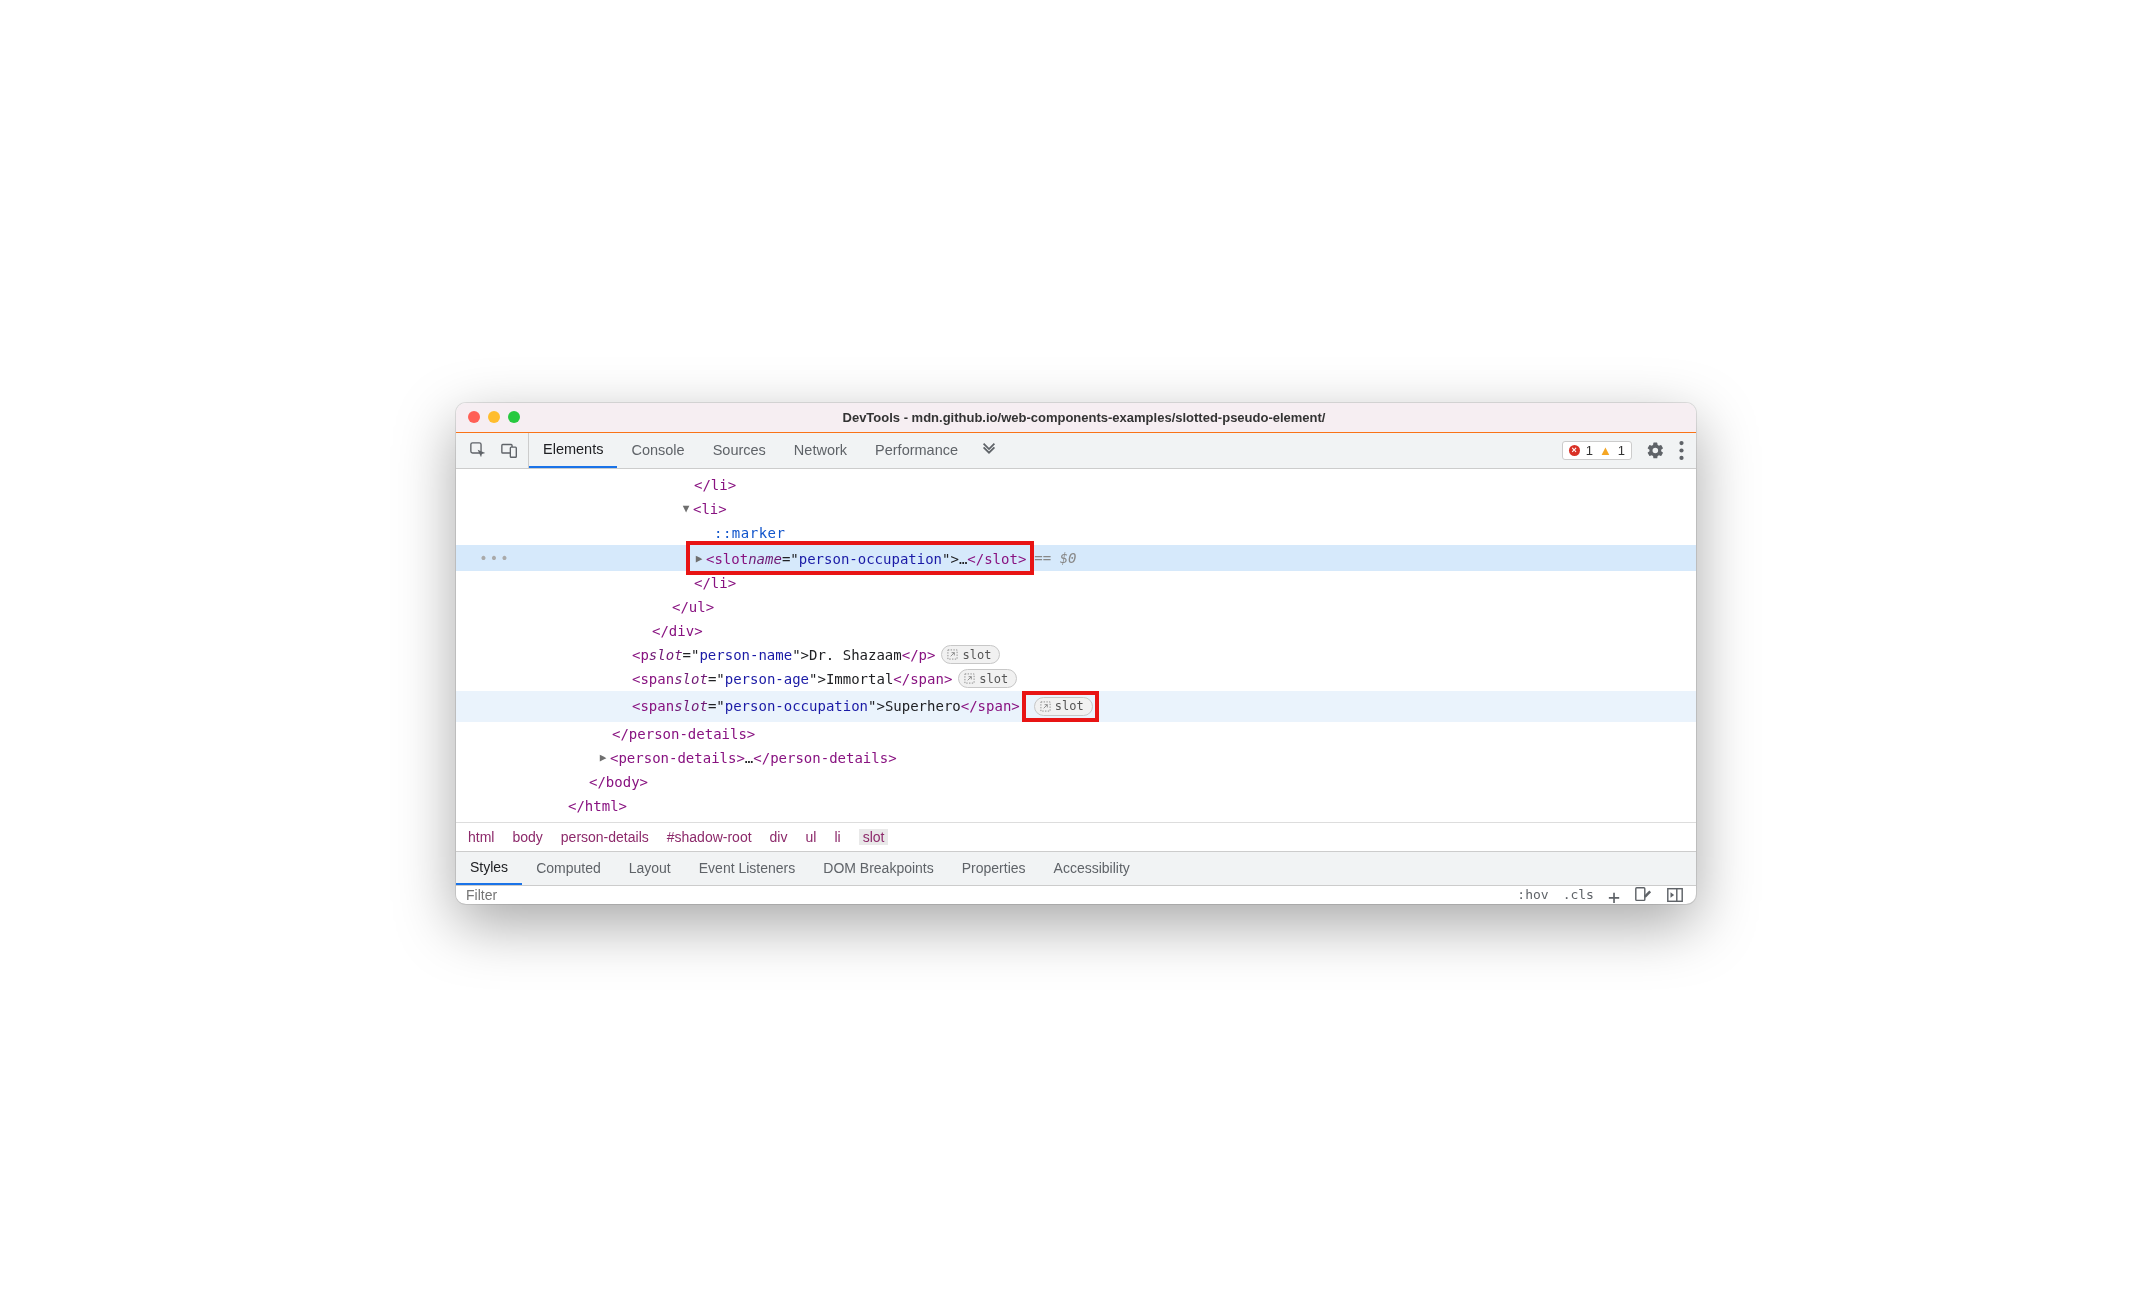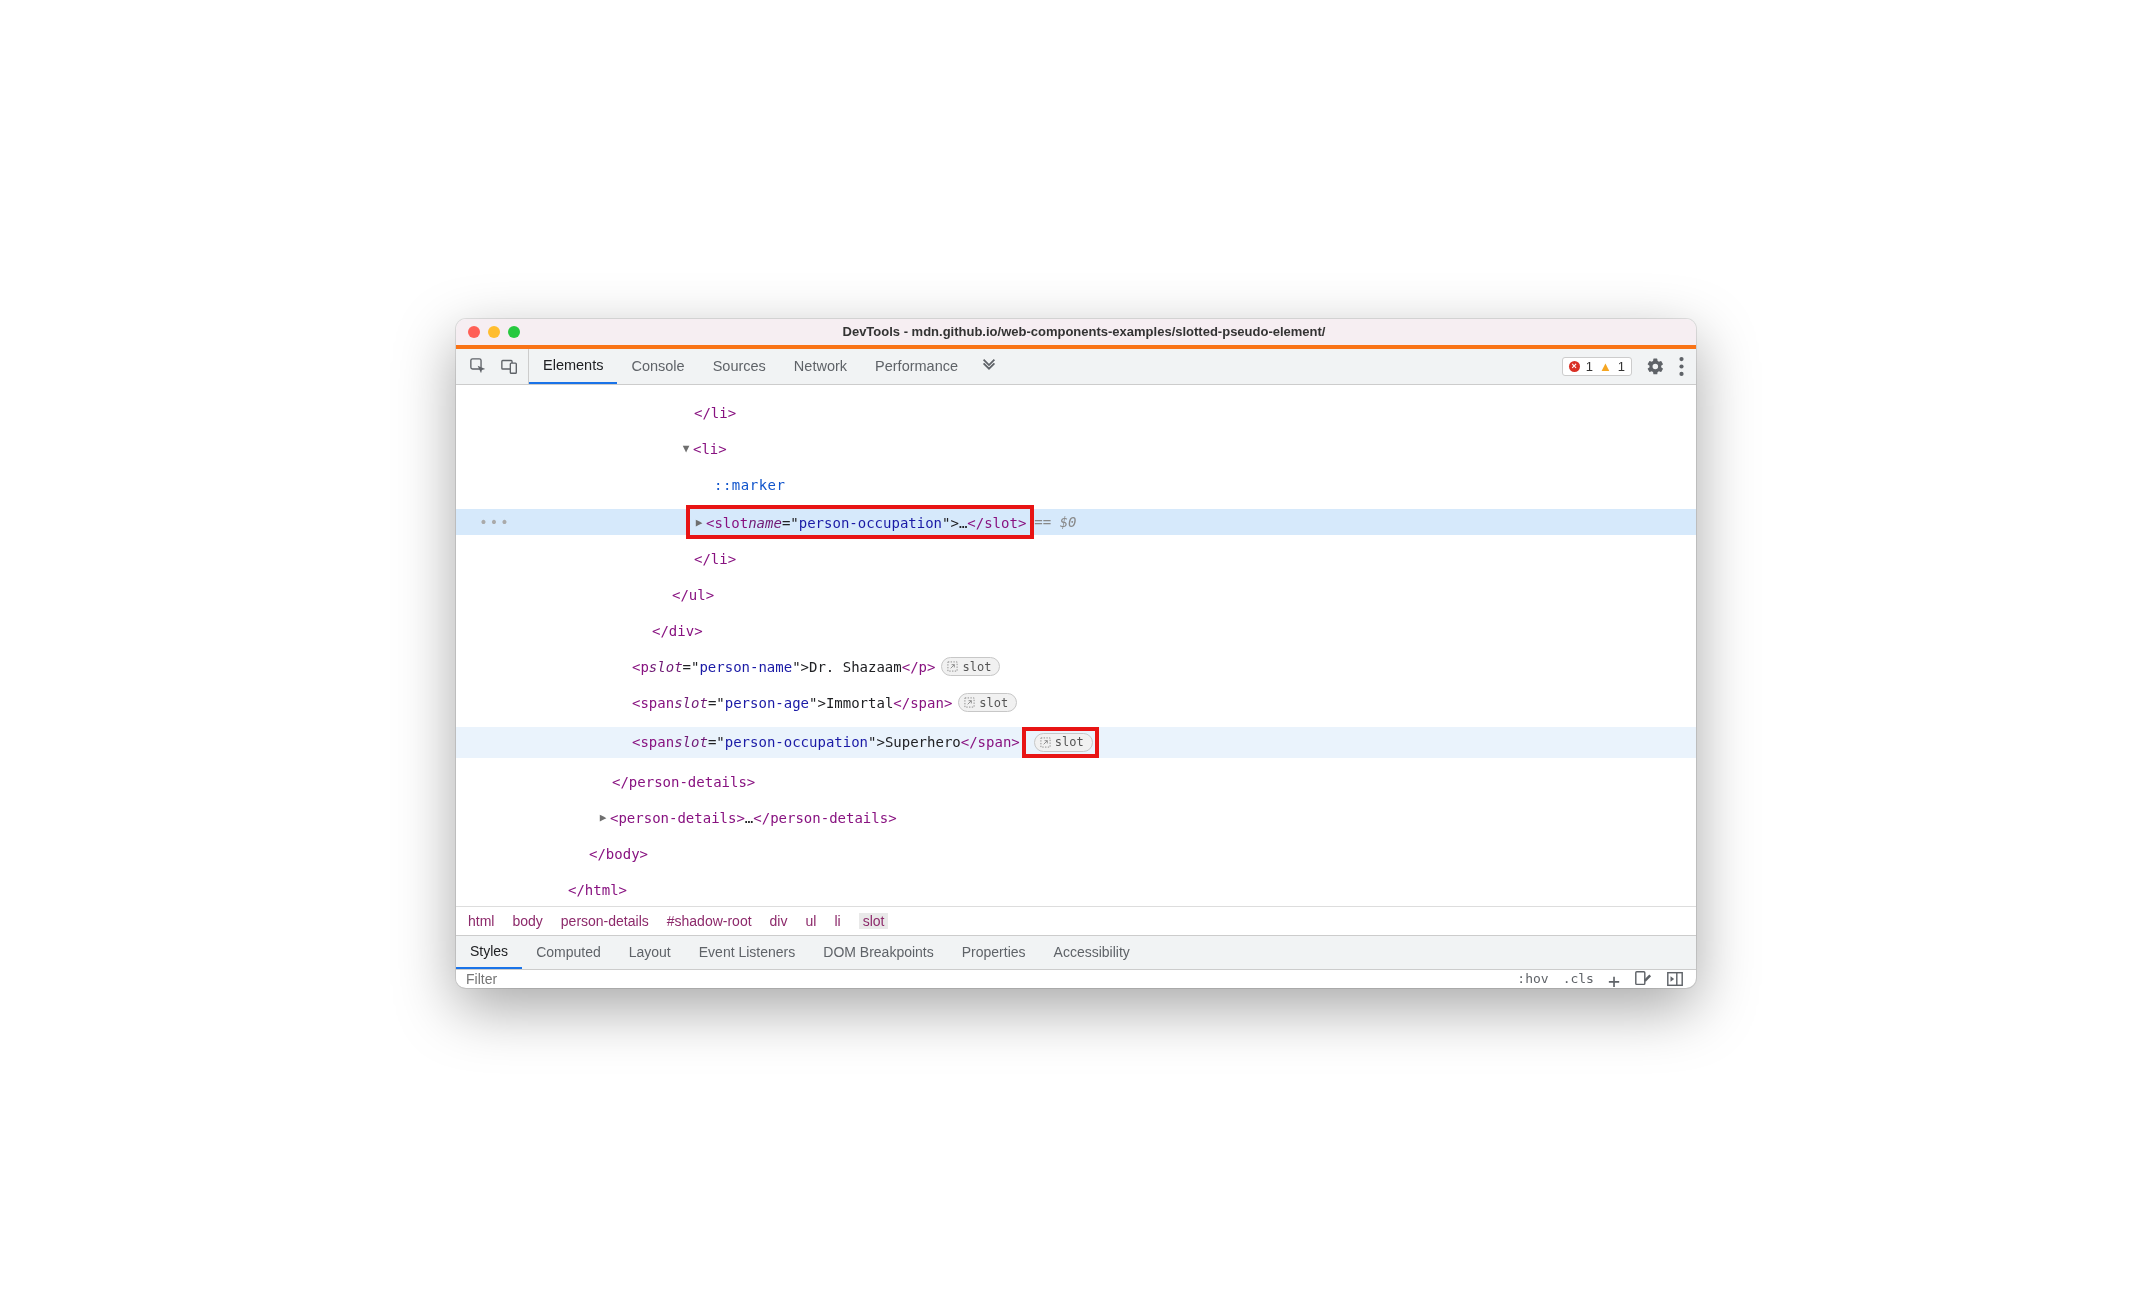--- a/index.html
+++ b/index.html
@@ -21,21 +21,21 @@
   
   .titlebar {
     height: 30px;
     background: #f6eef2;
     display: flex;
     align-items: center;
     padding: 0 12px;
     font-size: 13px;
     font-weight: 600;
     color: #333;
-    border-bottom: 4px solid #f97316;
+    border-bottom: 1px solid #f97316;
   }
   .traffic { display: flex; gap: 8px; margin-right: 18px; }
   .traffic span { width: 12px; height: 12px; border-radius: 50%; display: block; }
   .tr-close { background: #ff5f56; }
   .tr-min { background: #ffbd2e; }
   .tr-max { background: #27c93f; }
   .titlebar .title { flex: 1; text-align: center; margin-right: 54px; }
   
   .toolbar {
     height: 36px;
@@ -99,21 +99,21 @@
   
   .elements {
     font-family: Menlo, Consolas, monospace;
     font-size: 14px;
     line-height: 24px;
     background: #fff;
     padding: 4px 0;
     white-space: nowrap;
     overflow: hidden;
   }
-  .row { display: flex; align-items: center; margin-top: 12px; }
+  .row { display: flex; align-items: center; }
   .row .gut { width: 78px; flex: 0 0 78px; text-align: center; color: #aaa; letter-spacing: 2px; }
   .row .ind { display: inline-block; }
   .sel-row { background: #d6e9fb; }
   .hov-row { background: #eaf3fc; }
   .tag { color: #881280; }
   .attr-name { color: #701a75; font-style: italic; }
   .attr-val { color: #1a1aa6; }
   .text { color: #202124; }
   .pseudo { color: #1155cc; letter-spacing: 0.5px; }
   .gray { color: #888; font-style: italic; }

